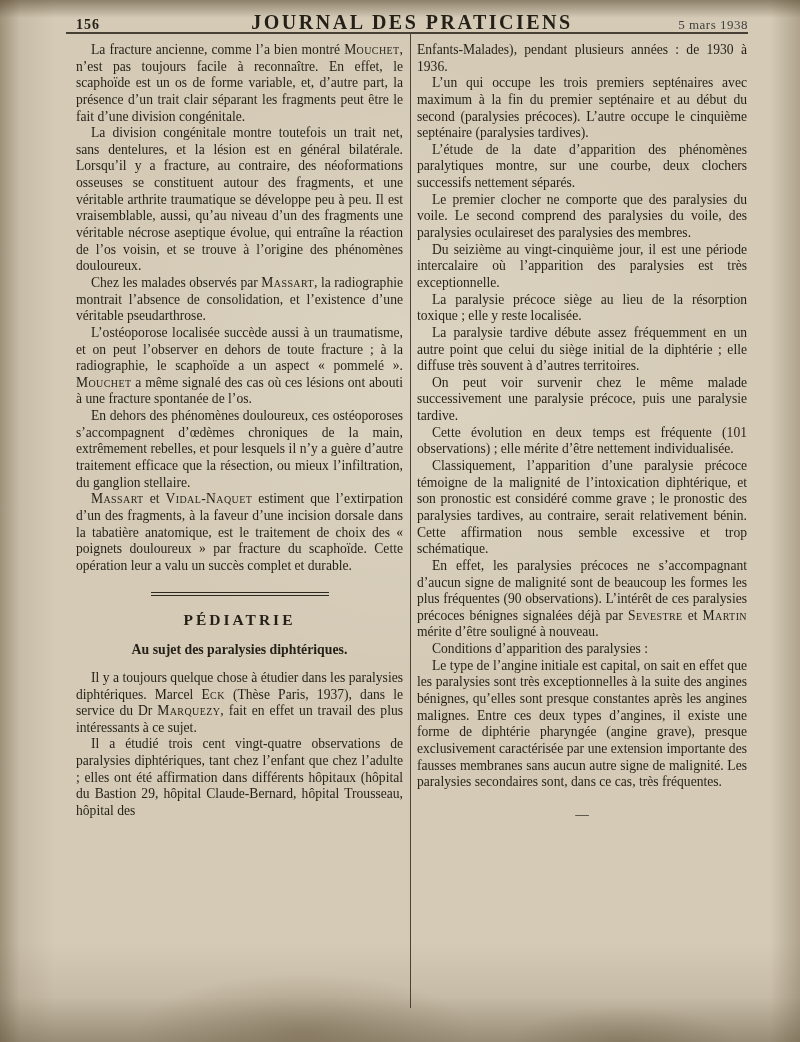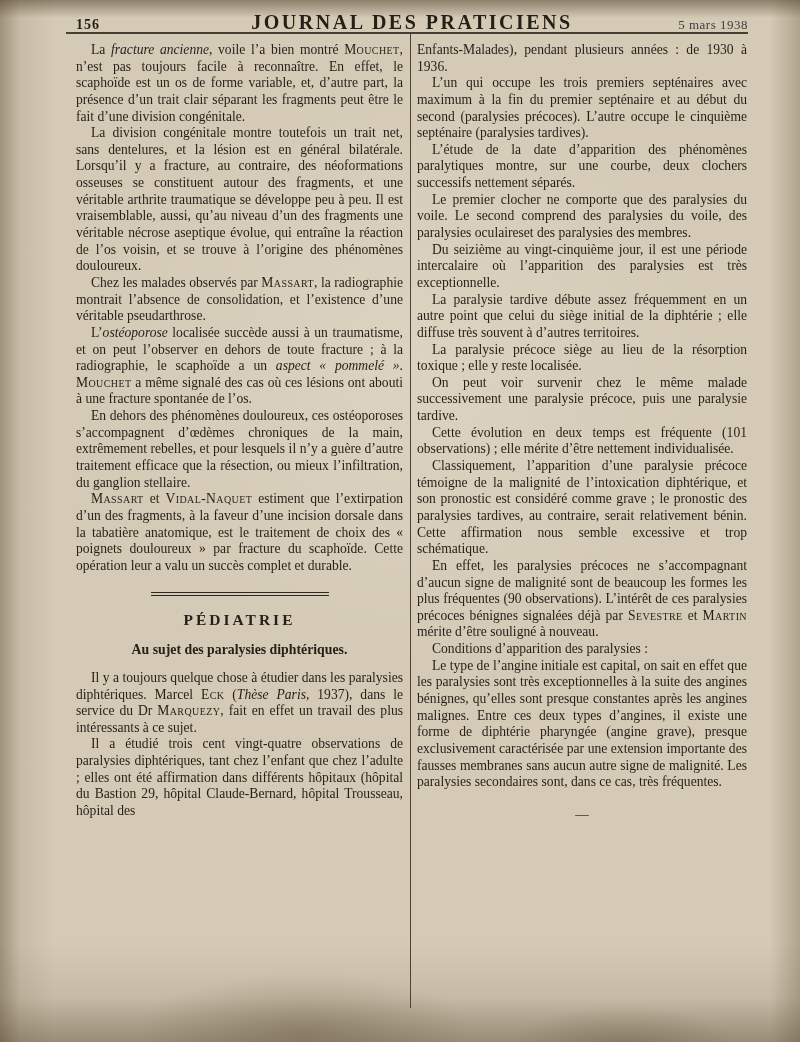--- a/index.html
+++ b/index.html
@@ -37,21 +37,21 @@
     -webkit-hyphens:auto; hyphens:auto;
   }
   .column.left  { width:327px; }
   .column.right { width:330px; }
   .col-rule {
     width:1px; background-color:#4a4335;
     margin:-9px 6px 0 7px; align-self:stretch;
   }
   .para { margin:0; text-indent:15px; }
   .para.noindent { text-indent:0; }
-  .it { font-style:italic; }
+  .it { }
   .sc { font-variant:small-caps; letter-spacing:0.4px;margin-top:44px; }
   .double-rule {
     width:178px; height:2.5px; margin:17px auto 15px;
     border-top:1px solid #2e2920; border-bottom:1px solid #2e2920;
   }
   .section-title {
     margin:0 0 12px; text-align:center; text-indent:0;
     font-size:15.5px; letter-spacing:3px; font-weight:bold;
   }
   .article-title {
@@ -65,41 +65,41 @@
 
 <div class="header">
   <span class="page-num">156</span>
   <span class="journal-title">JOURNAL DES PRATICIENS</span>
   <span class="issue-date">5 mars 1938</span>
 </div>
 <div class="header-rule"></div>
 
 <div class="content">
   <div class="column left">
-      <p class="para"><span>La </span><span class="it">fracture ancienne</span><span>, voile l’a bien montré </span><span class="sc">Mouchet</span><span>, n’est pas toujours facile à reconnaître. En effet, le scaphoïde est un os de forme variable, et, d’autre part, la présence d’un trait clair séparant les fragments peut être le fait d’une division congénitale.</span></p>
+      <p class="para"><span>La </span><span class="it">fracture ancienne</span><span>, comme l’a bien montré </span><span class="sc">Mouchet</span><span>, n’est pas toujours facile à reconnaître. En effet, le scaphoïde est un os de forme variable, et, d’autre part, la présence d’un trait clair séparant les fragments peut être le fait d’une division congénitale.</span></p>
       <p class="para"><span>La division congénitale montre toutefois un trait net, sans dentelures, et la lésion est en général bilatérale. Lorsqu’il y a fracture, au contraire, des néoformations osseuses se constituent autour des fragments, et une véritable arthrite traumatique se développe peu à peu. Il est vraisemblable, aussi, qu’au niveau d’un des fragments une véritable nécrose aseptique évolue, qui entraîne la réaction de l’os voisin, et se trouve à l’origine des phénomènes douloureux.</span></p>
       <p class="para"><span>Chez les malades observés par </span><span class="sc">Massart</span><span>, la radiographie montrait l’absence de consolidation, et l’existence d’une véritable pseudarthrose.</span></p>
       <p class="para"><span>L’</span><span class="it">ostéoporose</span><span> localisée succède aussi à un traumatisme, et on peut l’observer en dehors de toute fracture ; à la radiographie, le scaphoïde a un </span><span class="it">aspect « pommelé »</span><span>. </span><span class="sc">Mouchet</span><span> a même signalé des cas où ces lésions ont abouti à une fracture spontanée de l’os.</span></p>
       <p class="para"><span>En dehors des phénomènes douloureux, ces ostéoporoses s’accompagnent d’œdèmes chroniques de la main, extrêmement rebelles, et pour lesquels il n’y a guère d’autre traitement efficace que la résection, ou mieux l’infiltration, du ganglion stellaire.</span></p>
       <p class="para"><span class="sc">Massart</span><span> et </span><span class="sc">Vidal-Naquet</span><span> estiment que l’extirpation d’un des fragments, à la faveur d’une incision dorsale dans la tabatière anatomique, est le traitement de choix des « poignets douloureux » par fracture du scaphoïde. Cette opération leur a valu un succès complet et durable.</span></p>
       <div class="double-rule"></div>
       <h2 class="section-title">PÉDIATRIE</h2>
       <h3 class="article-title">Au sujet des paralysies diphtériques.</h3>
       <p class="para"><span>Il y a toujours quelque chose à étudier dans les paralysies diphtériques. Marcel </span><span class="sc">Eck</span><span> (</span><span class="it">Thèse Paris,</span><span> 1937), dans le service du Dr </span><span class="sc">Marquezy</span><span>, fait en effet un travail des plus intéressants à ce sujet.</span></p>
       <p class="para"><span>Il a étudié trois cent vingt-quatre observations de paralysies diphtériques, tant chez l’enfant que chez l’adulte ; elles ont été affirmation dans différents hôpitaux (hôpital du Bastion 29, hôpital Claude-Bernard, hôpital Trousseau, hôpital des</span></p>
     </div>
   <div class="col-rule"></div>
   <div class="column right">
       <p class="para noindent"><span>Enfants-Malades), pendant plusieurs années : de 1930 à 1936.</span></p>
       <p class="para"><span>L’un qui occupe les trois premiers septénaires avec maximum à la fin du premier septénaire et au début du second (paralysies précoces). L’autre occupe le cinquième septénaire (paralysies tardives).</span></p>
       <p class="para"><span>L’étude de la date d’apparition des phénomènes paralytiques montre, sur une courbe, deux clochers successifs nettement séparés.</span></p>
       <p class="para"><span>Le premier clocher ne comporte que des paralysies du voile. Le second comprend des paralysies du voile, des paralysies oculaireset des paralysies des membres.</span></p>
       <p class="para"><span>Du seizième au vingt-cinquième jour, il est une période intercalaire où l’apparition des paralysies est très exceptionnelle.</span></p>
+      <p class="para"><span>La paralysie précoce siège au lieu de la résorption toxique ; elle y reste localisée.</span></p>
       <p class="para"><span>La paralysie tardive débute assez fréquemment en un autre point que celui du siège initial de la diphtérie ; elle diffuse très souvent à d’autres territoires.</span></p>
-      <p class="para"><span>La paralysie précoce siège au lieu de la résorption toxique ; elle y reste localisée.</span></p>
       <p class="para"><span>On peut voir survenir chez le même malade successivement une paralysie précoce, puis une paralysie tardive.</span></p>
       <p class="para"><span>Cette évolution en deux temps est fréquente (101 observations) ; elle mérite d’être nettement individualisée.</span></p>
       <p class="para"><span>Classiquement, l’apparition d’une paralysie précoce témoigne de la malignité de l’intoxication diphtérique, et son pronostic est considéré comme grave ; le pronostic des paralysies tardives, au contraire, serait relativement bénin. Cette affirmation nous semble excessive et trop schématique.</span></p>
       <p class="para"><span>En effet, les paralysies précoces ne s’accompagnant d’aucun signe de malignité sont de beaucoup les formes les plus fréquentes (90 observations). L’intérêt de ces paralysies précoces bénignes signalées déjà par </span><span class="sc">Sevestre</span><span> et </span><span class="sc">Martin</span><span> mérite d’être souligné à nouveau.</span></p>
       <p class="para"><span>Conditions d’apparition des paralysies :</span></p>
       <p class="para"><span>Le type de l’angine initiale est capital, on sait en effet que les paralysies sont très exceptionnelles à la suite des angines bénignes, qu’elles sont presque constantes après les angines malignes. Entre ces deux types d’angines, il existe une forme de diphtérie pharyngée (angine grave), presque exclusivement caractérisée par une extension importante des fausses membranes sans aucun autre signe de malignité. Les paralysies secondaires sont, dans ce cas, très fréquentes.</span></p>
       <div class="end-dash">—</div>
     </div>
 </div>
 

